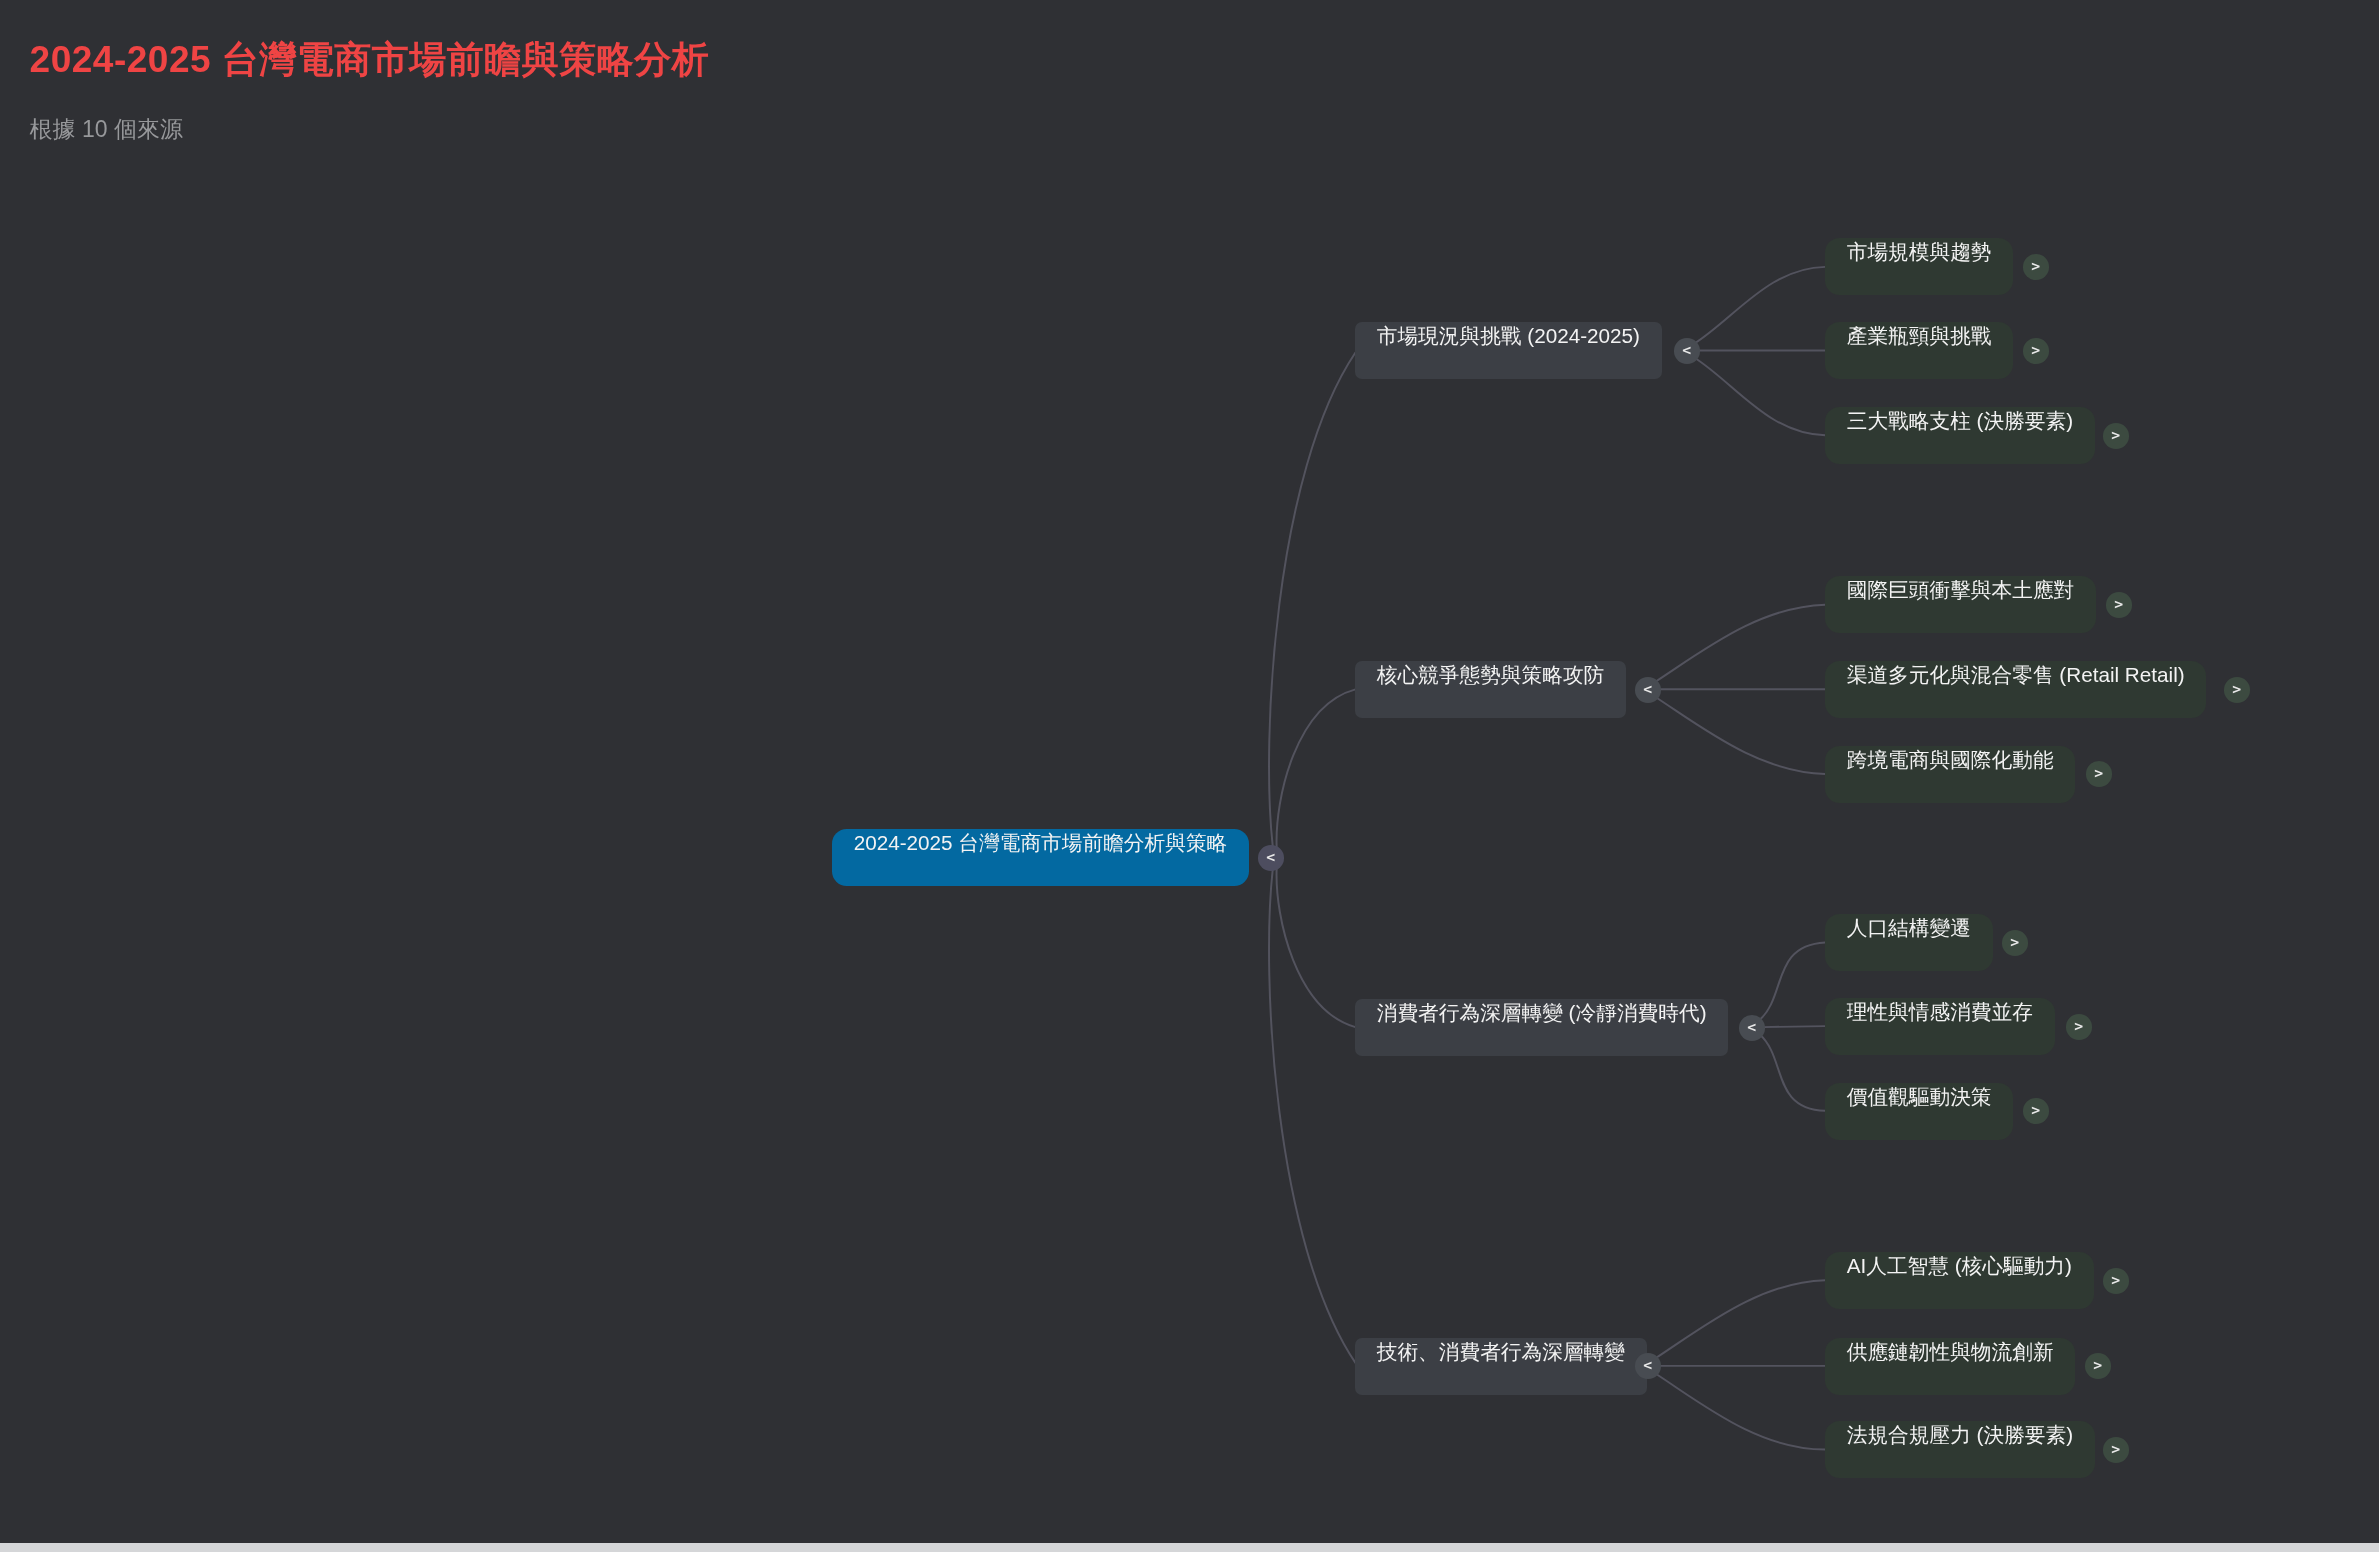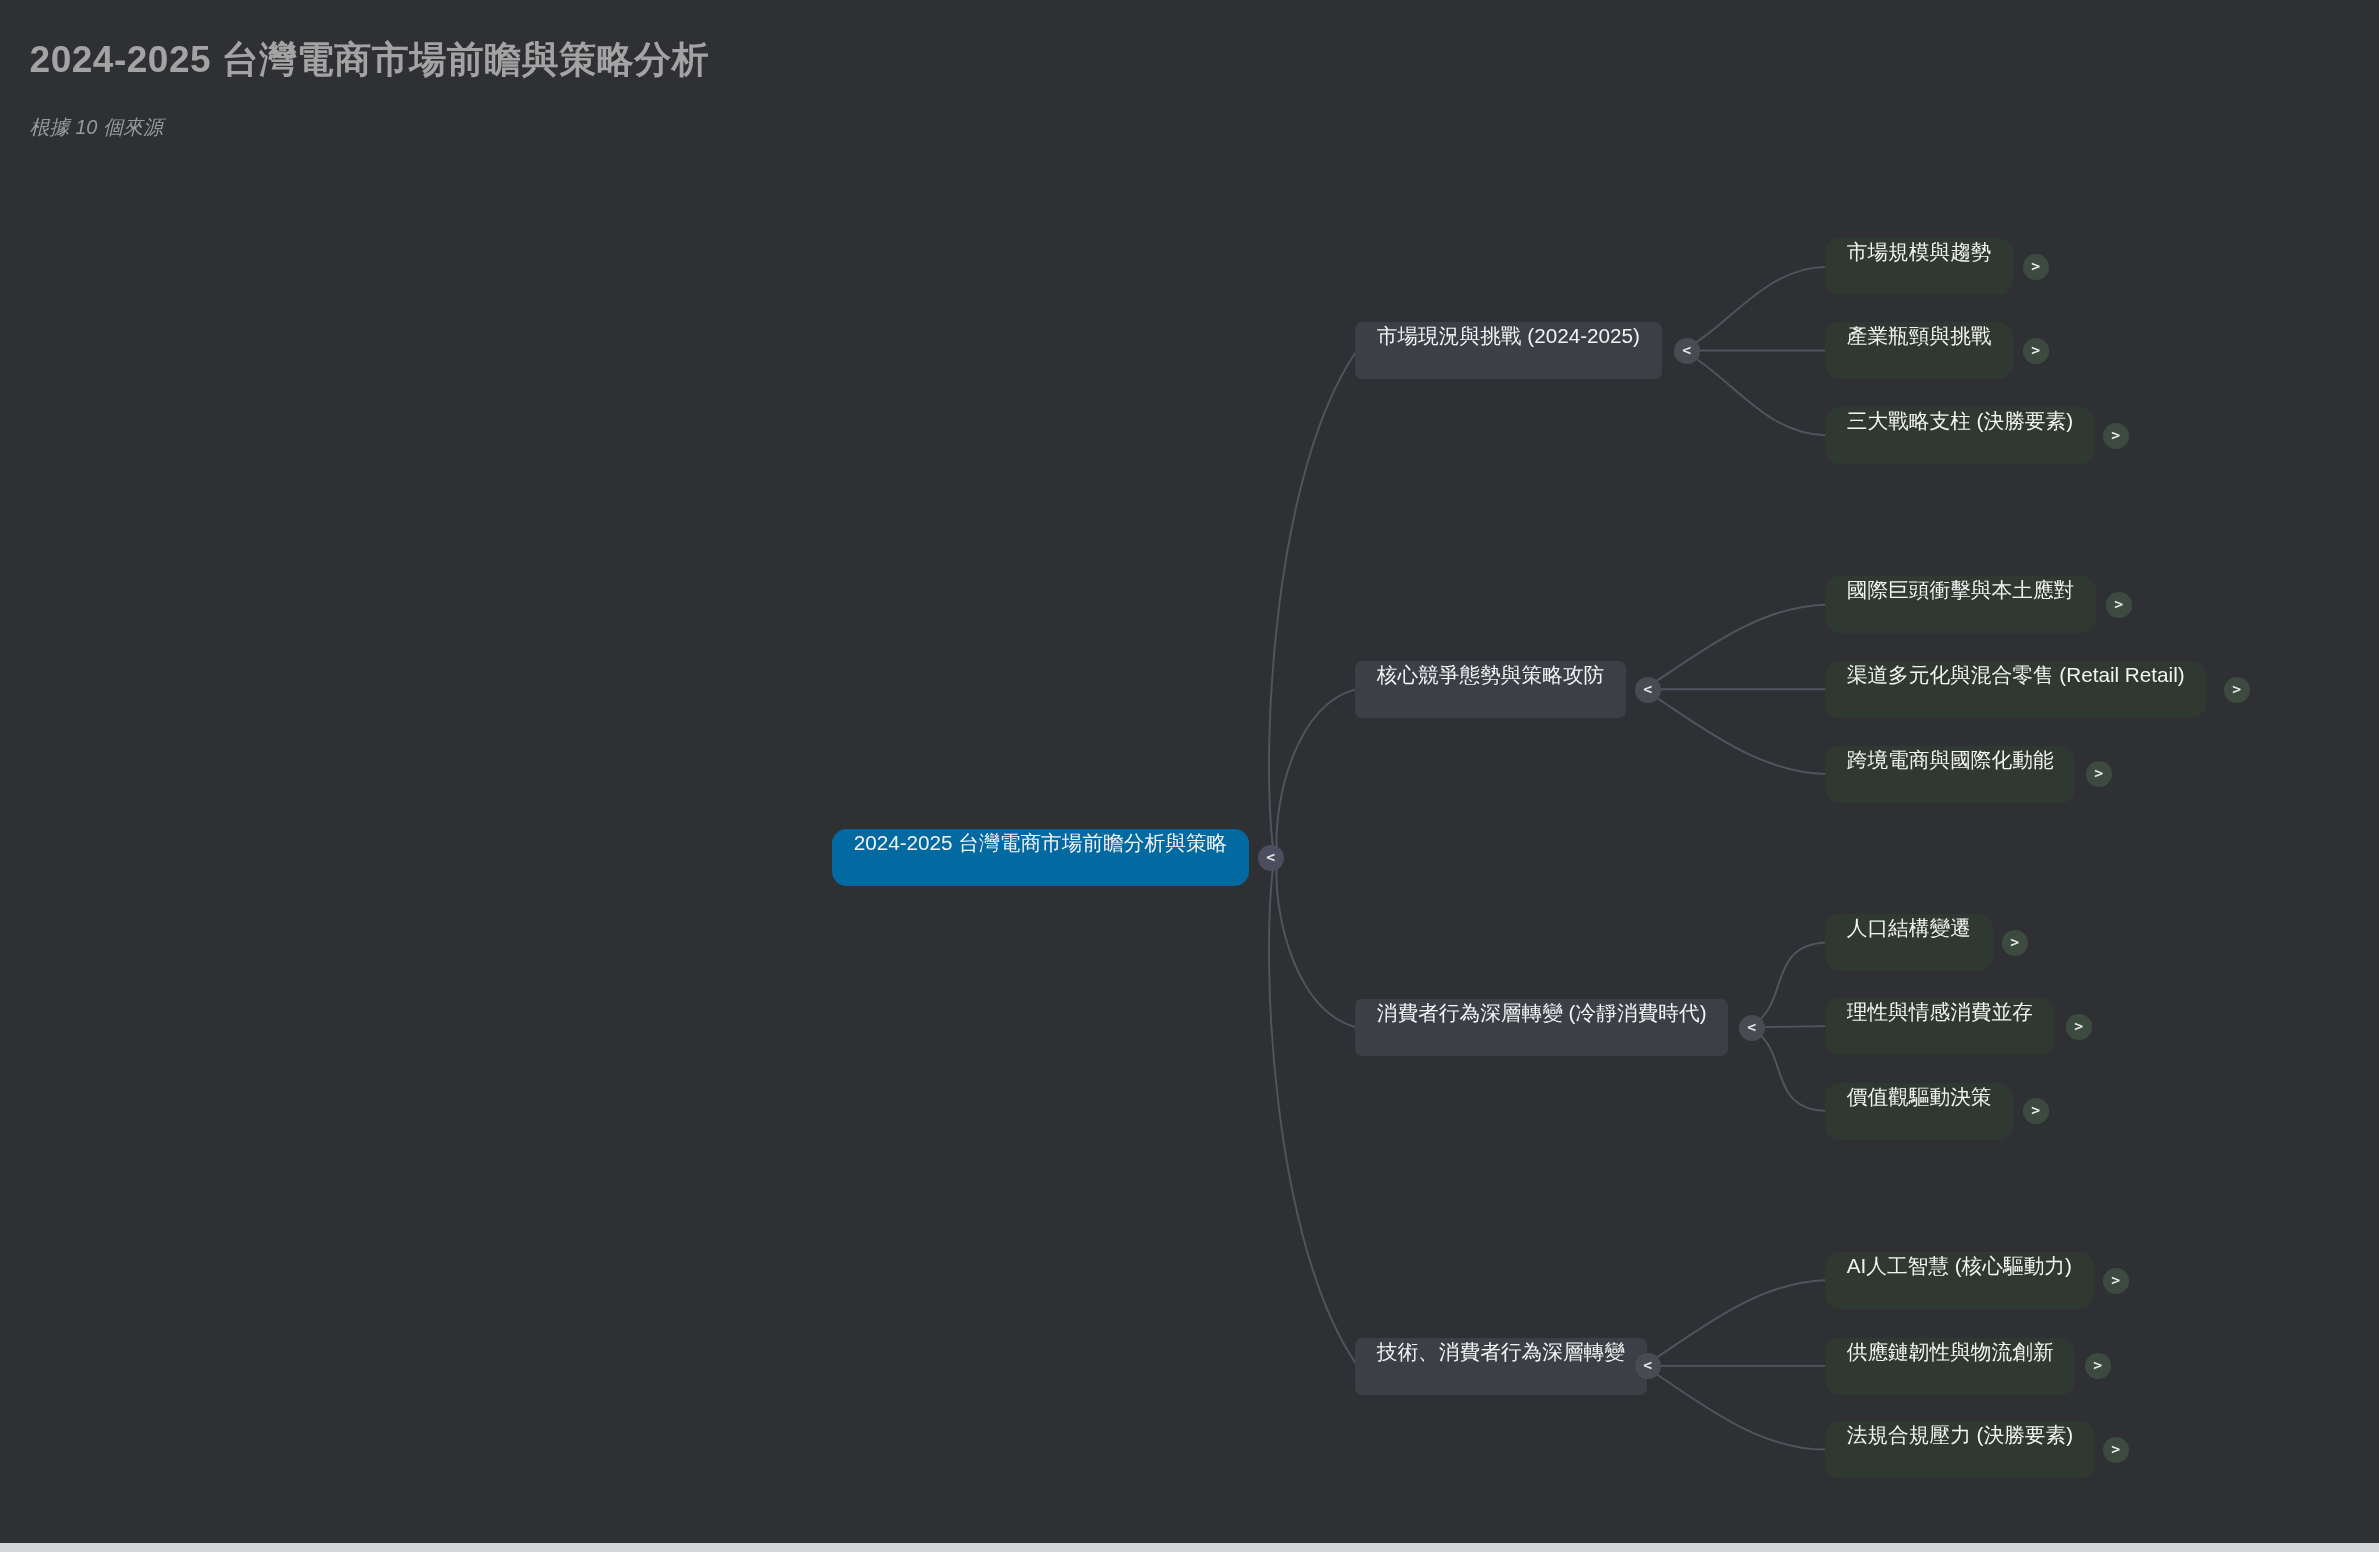--- a/index.html
+++ b/index.html
@@ -5,29 +5,28 @@
   html,body{margin:0;padding:0;}
   body{
     width:2380px;height:1552px;
     background:#2f3034;
     font-family:"Liberation Sans","DejaVu Sans",sans-serif;
     position:relative;overflow:hidden;
     -webkit-font-smoothing:antialiased;
   }
   .page-title{
     position:absolute;left:29.6px;top:35px;
-    font-size:37px;font-weight:700;color:#a3a3a3;letter-spacing:0.5px;
+    font-size:37px;font-weight:700;color:#ef4444;letter-spacing:0.5px;
     white-space:nowrap;
     text-align:center;
   }
   .page-subtitle{
     position:absolute;left:29.6px;top:114px;
-    font-size:20px;font-weight:400;color:#97989b;
+    font-size:23px;font-weight:400;color:#97989b;
     white-space:nowrap;
-    font-style:italic;
   }
   svg.connectors{position:absolute;left:0;top:0;}
   svg.connectors path{stroke:#53535e;stroke-width:2;fill:none;stroke-linecap:round;}
   .node{
     position:absolute;height:57px;
     display:flex;
     padding:0 21.7px;border-radius:14.8px;
     font-size:20.7px;font-weight:500;color:#f3f3f3;
     white-space:nowrap;box-sizing:border-box;
     cursor:pointer;

